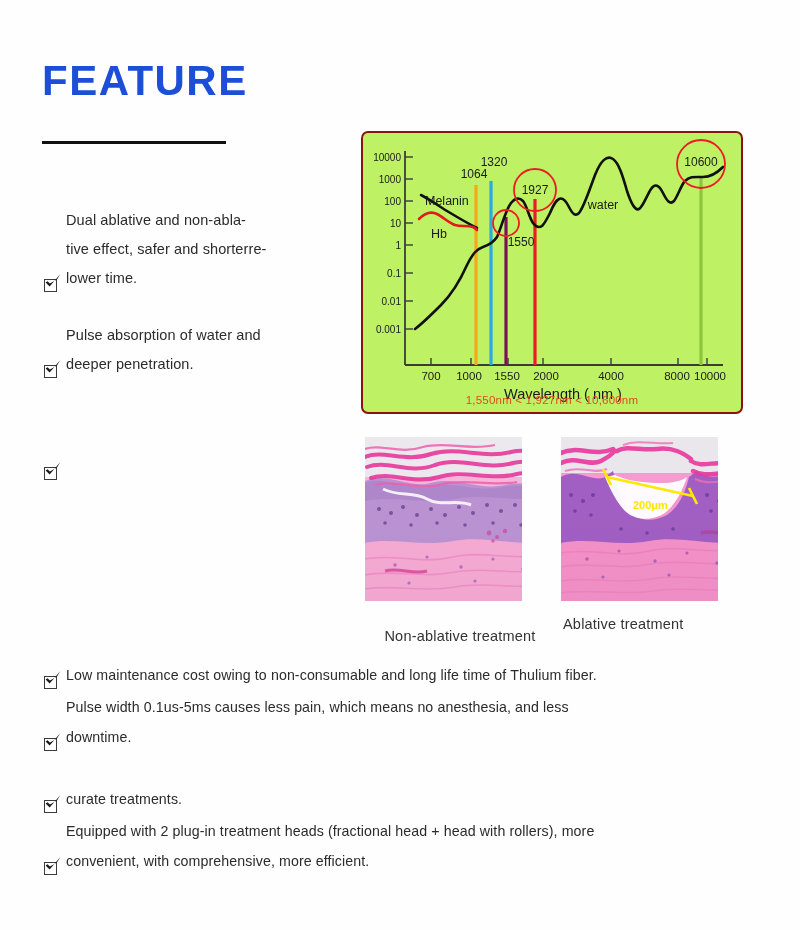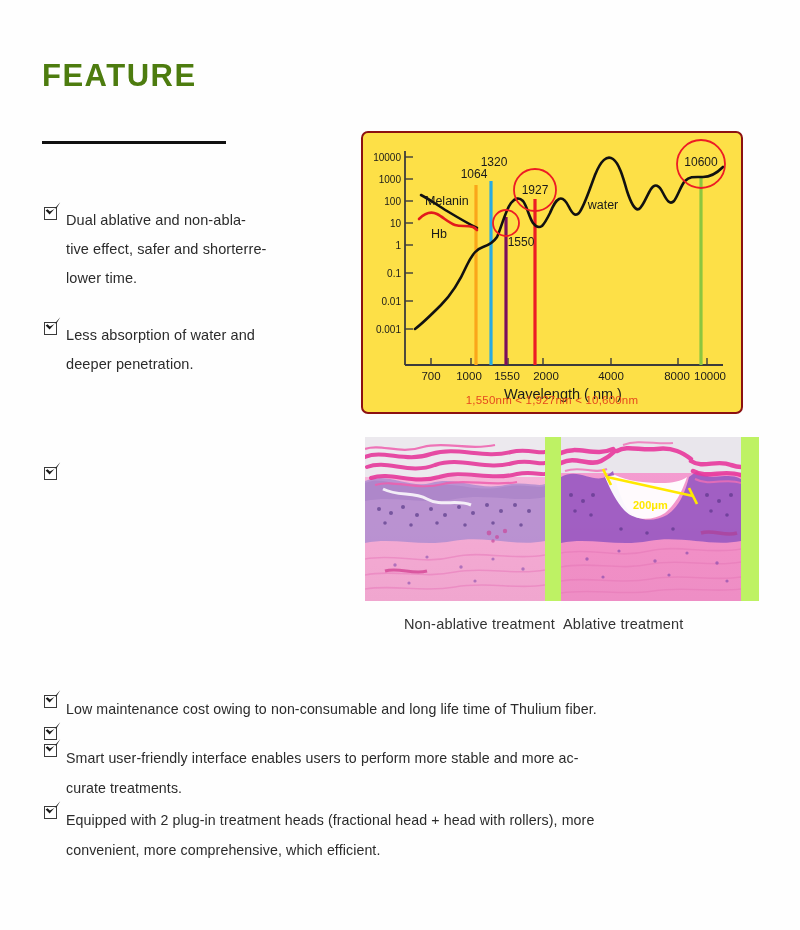--- a/index.html
+++ b/index.html
@@ -20,24 +20,24 @@
     width: 800px;
     height: 930px;
     background: #fefefe;
   }
 
   
   .title {
     position: absolute;
     left: 42px;
     top: 60px;
-    font-size: 31px;
+    font-size: 42px;
     font-weight: bold;
     letter-spacing: 1.5px;
-    color: #4d7c0f;
+    color: #1d4ed8;
     line-height: 1;
     font-family: "Liberation Sans", sans-serif;
   }
   .title-rule {
     position: absolute;
     left: 42px;
     top: 141px;
     width: 184px;
     height: 3px;
     background: #111111;
@@ -74,21 +74,21 @@
 
   
   .left-col {
     position: absolute;
     left: 44px;
     top: 206px;
     width: 300px;
   }
   .li {
     display: flex;
-    align-items: flex-start;
+    align-items: flex-end;
     font-size: 14.5px;
     line-height: 29px;
     color: #2b2b2b;
     letter-spacing: .1px;
   }
   .li .txt { display: block; }
   .li-gap-1 { margin-bottom: 28px; }
 
   .left-col-2 {
     position: absolute;
@@ -96,72 +96,71 @@
     top: 466px;
     width: 310px;
   }
 
   
   .bottom-col {
     position: absolute;
     left: 44px;
     top: 660px;
     width: 730px;
-    margin-top: 34px;
   }
   .bottom-col .li {
     font-size: 14.2px;
     line-height: 30px;
     margin-bottom: 2px;
   }
 
   
   .chart-panel {
     position: absolute;
     left: 361px;
     top: 131px;
     width: 382px;
     height: 283px;
     border: 2.5px solid #8c1111;
     border-radius: 7px;
-    background: #fde047;
+    background: #bef264;
     box-sizing: border-box;
   }
   .chart-svg { display: block; }
 
   .chart-footnote {
     position: absolute;
     left: 0;
     right: 0;
     bottom: 6px;
     text-align: center;
     color: #e5491e;
     font-size: 11.5px;
     letter-spacing: .2px;
   }
 
   
   .histo {
     position: absolute;
-    width: 198px;
+    width: 157px;
     height: 164px;
     overflow: hidden;
     background: #bef264;
   }
   .histo-left  { left: 365px; top: 437px; }
   .histo-right { left: 561px; top: 437px; }
 
   .histo-caption {
     position: absolute;
     top: 616px;
     font-size: 14.5px;
     color: #333333;
     letter-spacing: .2px;
   }
-  .cap-left  { left: 365px; width: 190px; text-align: right; }
+  .cap-left  { left: 365px; width: 190px; text-align: center; margin-top: 12px; }
   .cap-right { left: 563px; width: 180px; text-align: left; }
 </style>
 </head>
 <body>
 
 <div class="page">
 
   <div class="title">FEATURE</div>
   <div class="title-rule"></div>
 
@@ -177,21 +176,21 @@
       <span class="txt"><span>Dual ablative and non-abla-</span><br><span>tive effect, safer and shorterre-</span><br><span>lower time.</span></span>
     </div>
 
     <div class="li">
       <span class="bullet">
         <span class="box"></span>
         <svg viewBox="0 0 20 20">
             <path d="M2.6 9.6 L6.6 13.4 L17.2 1.2 L14.0 6.6 L6.9 10.6 L4.6 8.2 Z" fill="#1a1a1a"></path>
           </svg>
       </span>
-      <span class="txt"><span>Less absorption of water and</span><br><span>deeper penetration.</span></span>
+      <span class="txt"><span>Pulse absorption of water and</span><br><span>deeper penetration.</span></span>
     </div>
 
   </div>
 
   <div class="left-col-2">
     <div class="li">
       <span class="bullet">
         <span class="box"></span>
         <svg viewBox="0 0 20 20">
             <path d="M2.6 9.6 L6.6 13.4 L17.2 1.2 L14.0 6.6 L6.9 10.6 L4.6 8.2 Z" fill="#1a1a1a"></path>
@@ -459,37 +458,38 @@
       <span class="txt"><span>Low maintenance cost owing to non-consumable and long life time of Thulium fiber.</span></span>
     </div>
 
     <div class="li">
       <span class="bullet">
         <span class="box"></span>
         <svg viewBox="0 0 20 20">
             <path d="M2.6 9.6 L6.6 13.4 L17.2 1.2 L14.0 6.6 L6.9 10.6 L4.6 8.2 Z" fill="#1a1a1a"></path>
           </svg>
       </span>
-    </div>
-
-    <div class="li">
-      <span class="bullet">
-        <span class="box"></span>
-        <svg viewBox="0 0 20 20">
-            <path d="M2.6 9.6 L6.6 13.4 L17.2 1.2 L14.0 6.6 L6.9 10.6 L4.6 8.2 Z" fill="#1a1a1a"></path>
-          </svg>
-      </span>
-      <span class="txt"><span>Smart user-friendly interface enables users to perform more stable and more ac-</span><br><span>curate treatments.</span></span>
-    </div>
-
-    <div class="li">
-      <span class="bullet">
-        <span class="box"></span>
-        <svg viewBox="0 0 20 20">
-            <path d="M2.6 9.6 L6.6 13.4 L17.2 1.2 L14.0 6.6 L6.9 10.6 L4.6 8.2 Z" fill="#1a1a1a"></path>
-          </svg>
-      </span>
-      <span class="txt"><span>Equipped with 2 plug-in treatment heads (fractional head + head with rollers), more</span><br><span>convenient, more comprehensive, which efficient.</span></span>
+      <span class="txt"><span>Pulse width 0.1us-5ms causes less pain, which means no anesthesia, and less</span><br><span>downtime.</span></span>
+    </div>
+
+    <div class="li">
+      <span class="bullet">
+        <span class="box"></span>
+        <svg viewBox="0 0 20 20">
+            <path d="M2.6 9.6 L6.6 13.4 L17.2 1.2 L14.0 6.6 L6.9 10.6 L4.6 8.2 Z" fill="#1a1a1a"></path>
+          </svg>
+      </span>
+      <span class="txt"><br><span>curate treatments.</span></span>
+    </div>
+
+    <div class="li">
+      <span class="bullet">
+        <span class="box"></span>
+        <svg viewBox="0 0 20 20">
+            <path d="M2.6 9.6 L6.6 13.4 L17.2 1.2 L14.0 6.6 L6.9 10.6 L4.6 8.2 Z" fill="#1a1a1a"></path>
+          </svg>
+      </span>
+      <span class="txt"><span>Equipped with 2 plug-in treatment heads (fractional head + head with rollers), more</span><br><span>convenient, with comprehensive, more efficient.</span></span>
     </div>
 
   </div>
 
 </div>
 
 </body></html>

